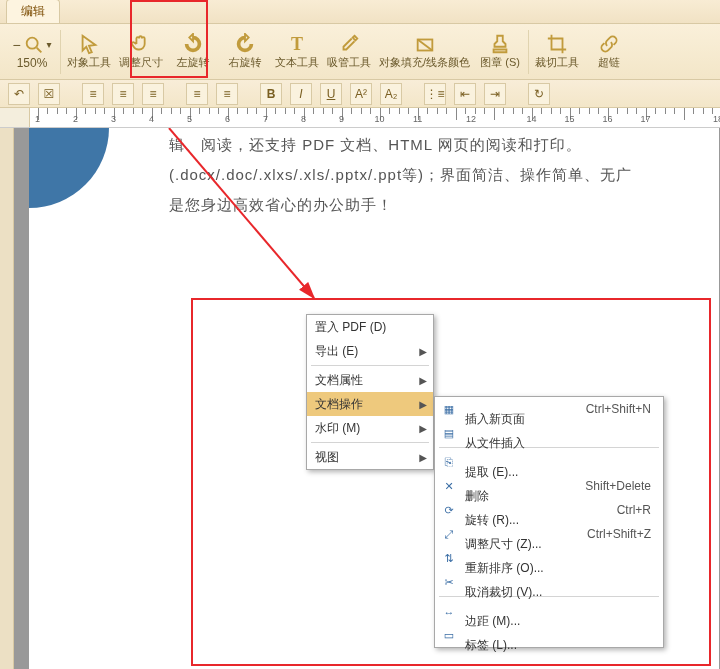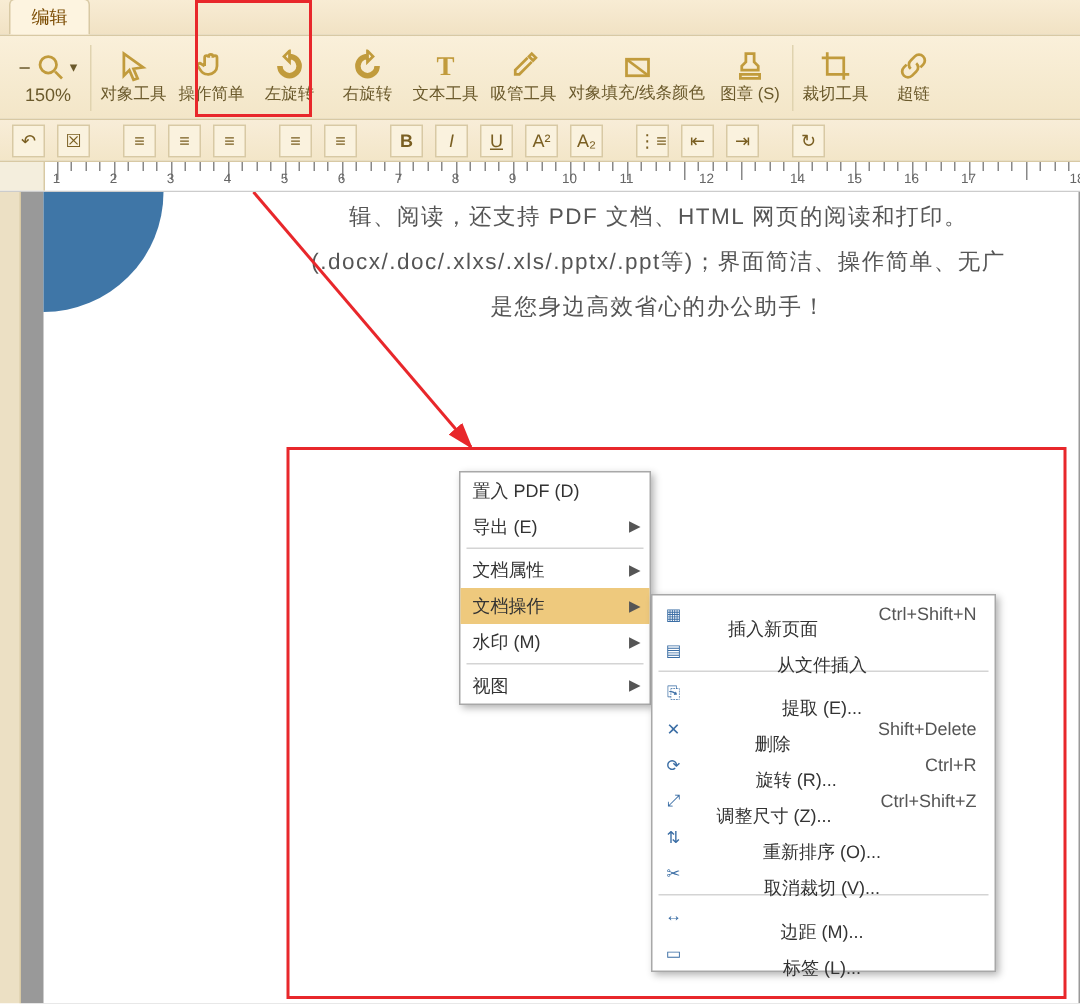--- a/index.html
+++ b/index.html
@@ -24,21 +24,21 @@
 
   
   .ruler-row { height: 20px; background: #fff; border-bottom: 1px solid #ccc; display: flex; }
   .ruler-side { width: 30px; background: #f4eedd; border-right: 1px solid #d8c9a4; }
   .ruler { flex: 1; background: #fff; position: relative; overflow: hidden; }
   .ruler .tick { position: absolute; top: 0; width: 1px; height: 6px; background: #888; }
   .ruler .tick.maj { height: 12px; }
   .ruler .num { position: absolute; top: 6px; font-size: 9px; color: #666; transform: translateX(-50%); }
 
   
-  .workarea { position: relative; height: calc(669px - 24px - 56px - 28px - 20px); display: flex; text-align: center; }
+  .workarea { position: relative; height: calc(669px - 24px - 56px - 28px - 20px); display: flex; }
   .side { width: 14px; background: #ece0c4; border-right: 1px solid #d8c9a4; }
   .page-wrap { flex: 1; background: #999; position: relative; overflow: hidden; }
   .page { position: absolute; left: 15px; top: 0; width: 690px; height: 100%; background: #fff; }
   .doc-text { position: absolute; left: 140px; top: 2px; right: 10px; font-size: 15px; color: #555; line-height: 30px; letter-spacing: 1px; }
   .blue-shape { position: absolute; left: 0; top: 0; width: 80px; height: 80px; background: #3f76a7; border-bottom-right-radius: 80px; }
 
   .arrow-line { position: absolute; pointer-events: none; }
 
   
   .ctx { position: absolute; background: #fff; border: 1px solid #a8a8a8; box-shadow: 2px 2px 5px rgba(0,0,0,0.3); font-size: 12px; color: #333; }
@@ -85,21 +85,21 @@
       </span>
     <span>对象工具</span>
   </div>
 
   <div class="rbtn" style="position:relative">
     <span class="ico">
         <svg viewBox="0 0 24 24" fill="none" stroke="#c19b3c" stroke-width="2">
           <path d="M7 12 V6 a1.5 1.5 0 013 0 V5 a1.5 1.5 0 013 0 V6 a1.5 1.5 0 013 0 v6 a6 6 0 01-6 6 h-1 a6 6 0 01-5-3 l-2-3 a1.5 1.5 0 012.5-1.5 L7 12"></path>
         </svg>
       </span>
-    <span>操作简单</span>
+    <span>调整尺寸</span>
   </div>
 
   <div class="rbtn">
     <span class="ico">
         <svg viewBox="0 0 24 24" fill="none" stroke="#c19b3c" stroke-width="2">
           <path d="M4 12 a8 8 0 108-8 V1 L8 5 l4 4 V6 a6 6 0 11-6 6"></path>
         </svg>
       </span>
     <span>左旋转</span>
   </div>

